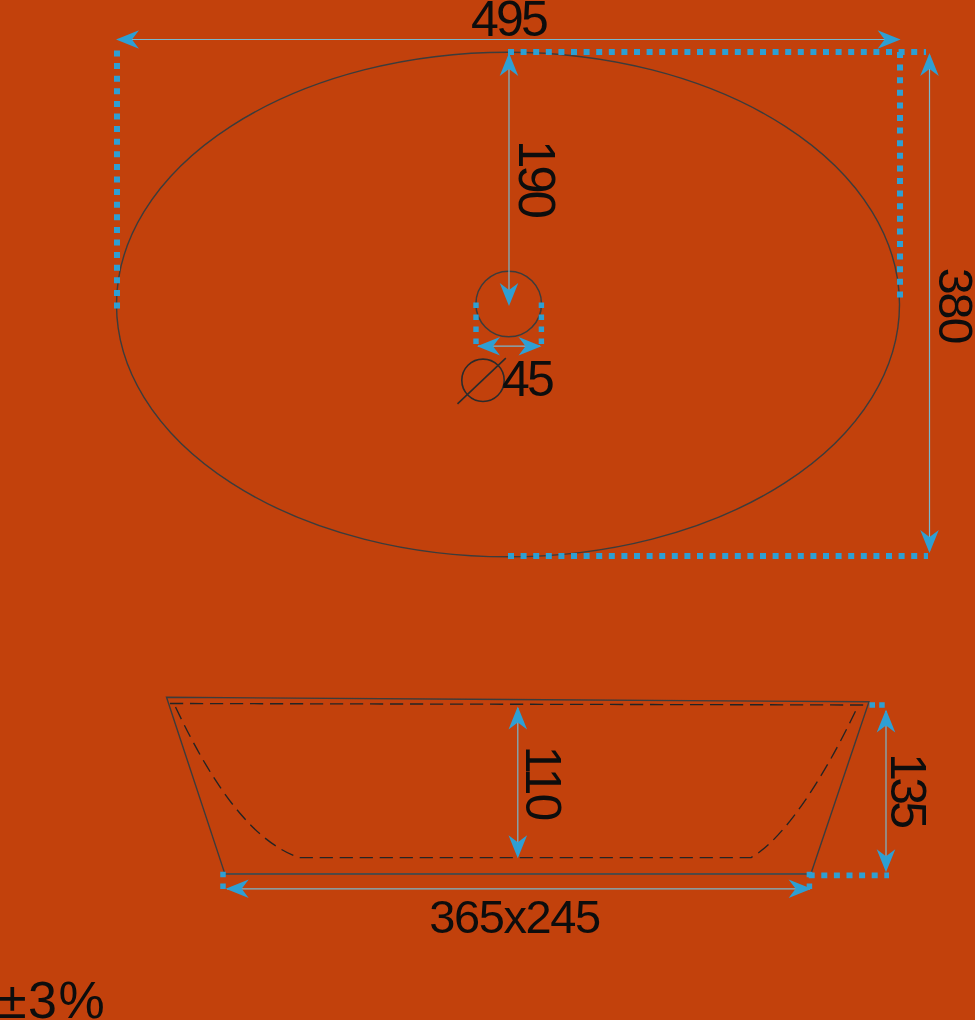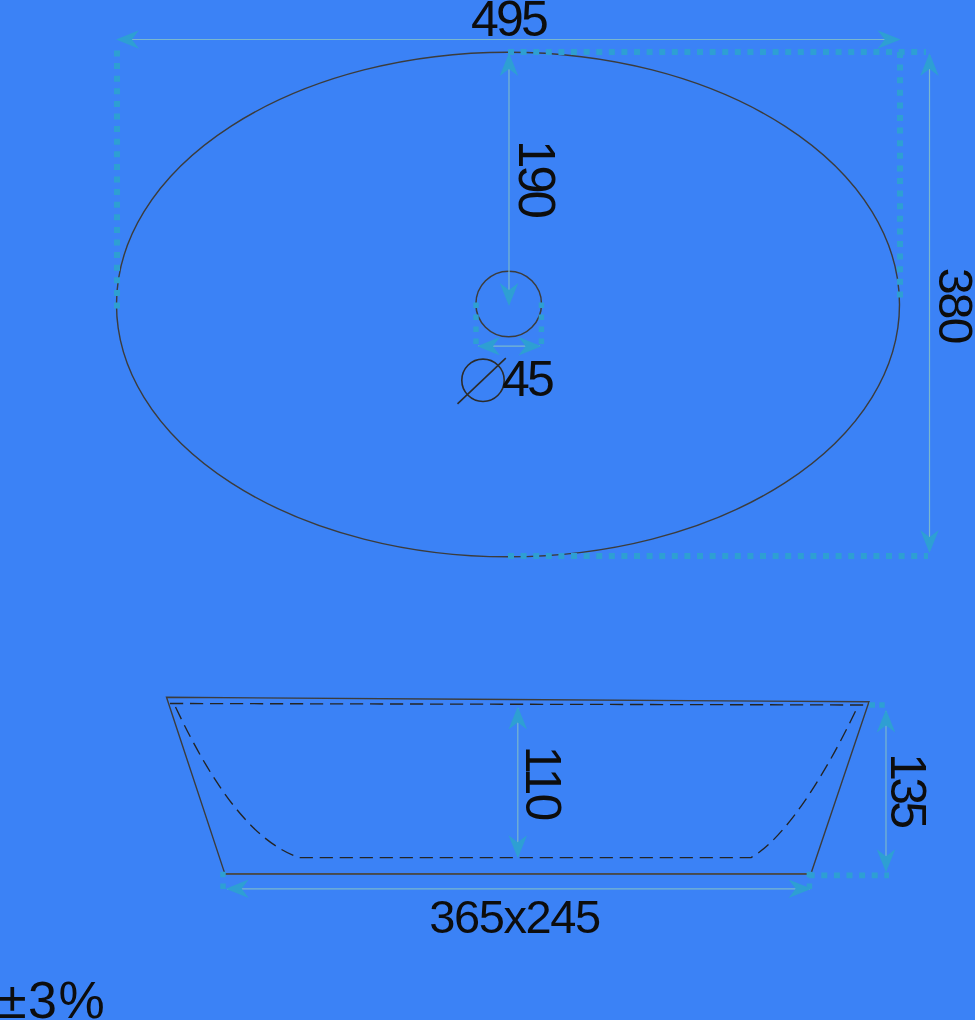--- a/index.html
+++ b/index.html
@@ -1,16 +1,16 @@
 <!DOCTYPE html>
 <html><head>
 <meta charset="utf-8">
 <style>
   html,body{margin:0;padding:0;background:#ffffff;}
-  #page{position:relative;width:975px;height:1020px;background:#3b82f6;overflow:hidden;}
+  #page{position:relative;width:975px;height:1020px;background:#c2410c;overflow:hidden;}
   svg{display:block;}
   text{font-family:"Liberation Sans",sans-serif;fill:#0d0d0d;}
 </style>
 </head>
 <body>
 
 <div id="page">
 <svg width="975" height="1020" viewBox="0 0 975 1020" xmlns="http://www.w3.org/2000/svg">
 
   <ellipse cx="508" cy="304.5" rx="391.5" ry="252.3" fill="none" stroke="#3c3c3c" stroke-width="1.4"></ellipse>

